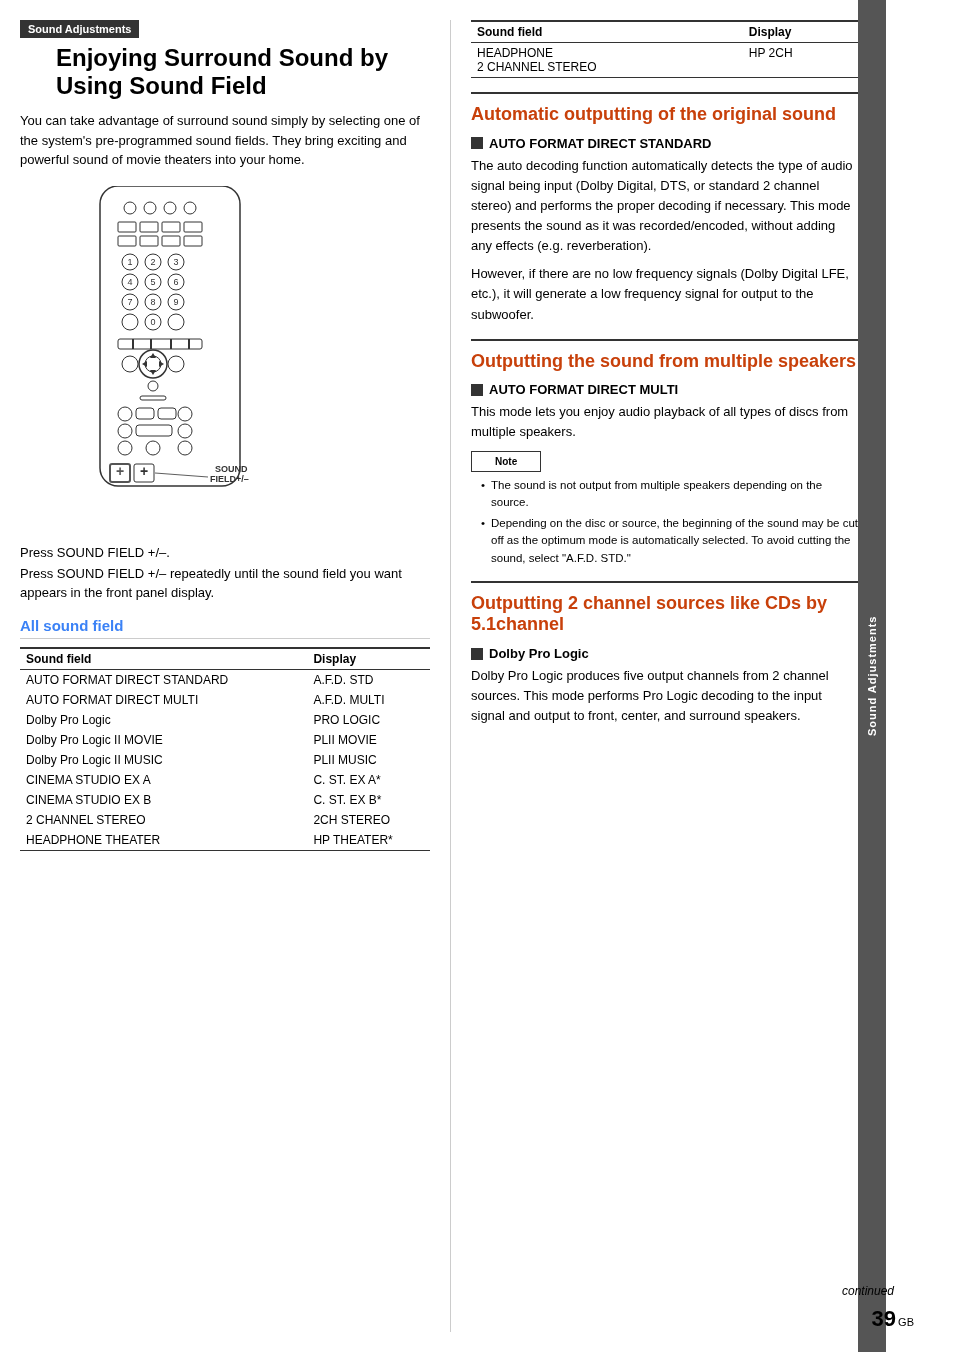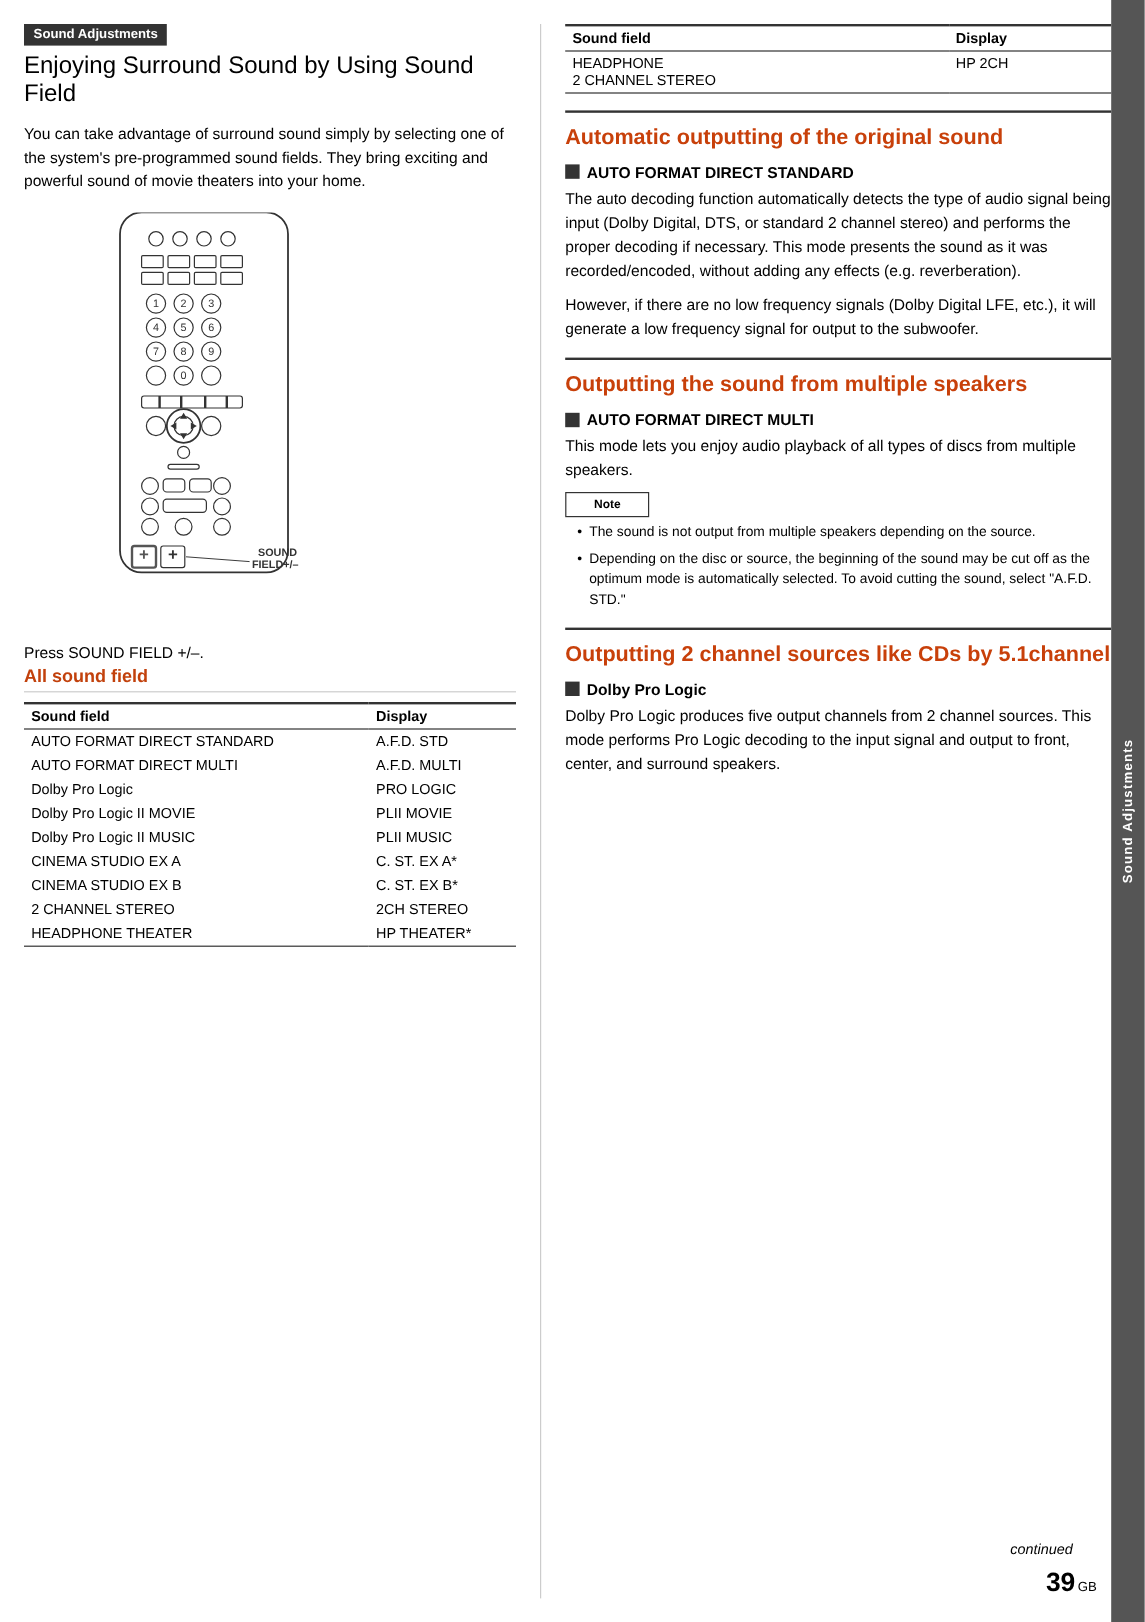--- a/index.html
+++ b/index.html
@@ -7,21 +7,21 @@
       font-family: Arial, Helvetica, sans-serif;
       font-size: 13px;
       background: #fff;
       width: 954px;
       min-height: 1352px;
       position: relative;
       overflow: hidden;
     }
     .page-container {
       display: flex;
-      width: 954px;
+      width: 886px;
       min-height: 1352px;
       justify-content: flex-end;
     }
     .main-content {
       flex: 1;
       padding: 20px 0 20px 20px;
       display: flex;
       gap: 0;
     }
     .left-column {
@@ -53,46 +53,47 @@
     .section-label {
       background: #333;
       color: white;
       font-size: 11px;
       font-weight: bold;
       padding: 3px 8px;
       margin-bottom: 6px;
       display: inline-block;
     }
     .page-title {
-      font-size: 20px;
-      font-weight: normal;
+      font-size: 24px;
+      font-weight: bold;
       line-height: 1.15;
       margin-bottom: 12px;
       font-family: Arial, Helvetica, sans-serif;
+      margin-left: 36px;
     }
     .intro-text {
       font-size: 13px;
       line-height: 1.5;
       margin-bottom: 16px;
     }
     .press-heading {
       font-weight: normal;
       font-size: 13px;
       margin-top: 10px;
       margin-bottom: 4px;
     }
     .press-desc {
       font-size: 13px;
       line-height: 1.5;
       margin-bottom: 14px;
     }
     .subsection-title {
       font-size: 15px;
       font-weight: bold;
-      color: #c2410c;
+      color: #3b82f6;
       margin-bottom: 8px;
       border-bottom: 1px solid #ccc;
       padding-bottom: 4px;
     }
     .data-table {
       width: 100%;
       border-collapse: collapse;
       font-size: 12px;
       margin-bottom: 10px;
     }
@@ -329,20 +330,21 @@
           <text x="74" y="290" text-anchor="middle" font-size="14" font-weight="bold" fill="#333">+</text>
 
           <text x="145" y="286" font-size="9" font-weight="bold" fill="#333">SOUND</text>
           <text x="140" y="296" font-size="9" font-weight="bold" fill="#333">FIELD+/–</text>
 
           <line x1="138" y1="291" x2="85" y2="287" stroke="#333" stroke-width="0.8"></line>
         </svg>
       </div>
 
       <div class="press-heading">Press SOUND FIELD +/–.</div>
+      <div class="press-desc">Press SOUND FIELD +/– repeatedly until the sound field you want appears in the front panel display.</div>
 
       <div class="subsection-title">All sound field</div>
 
       <table class="data-table">
         <thead>
           <tr>
             <th>Sound field</th>
             <th>Display</th>
           </tr>
         </thead>

